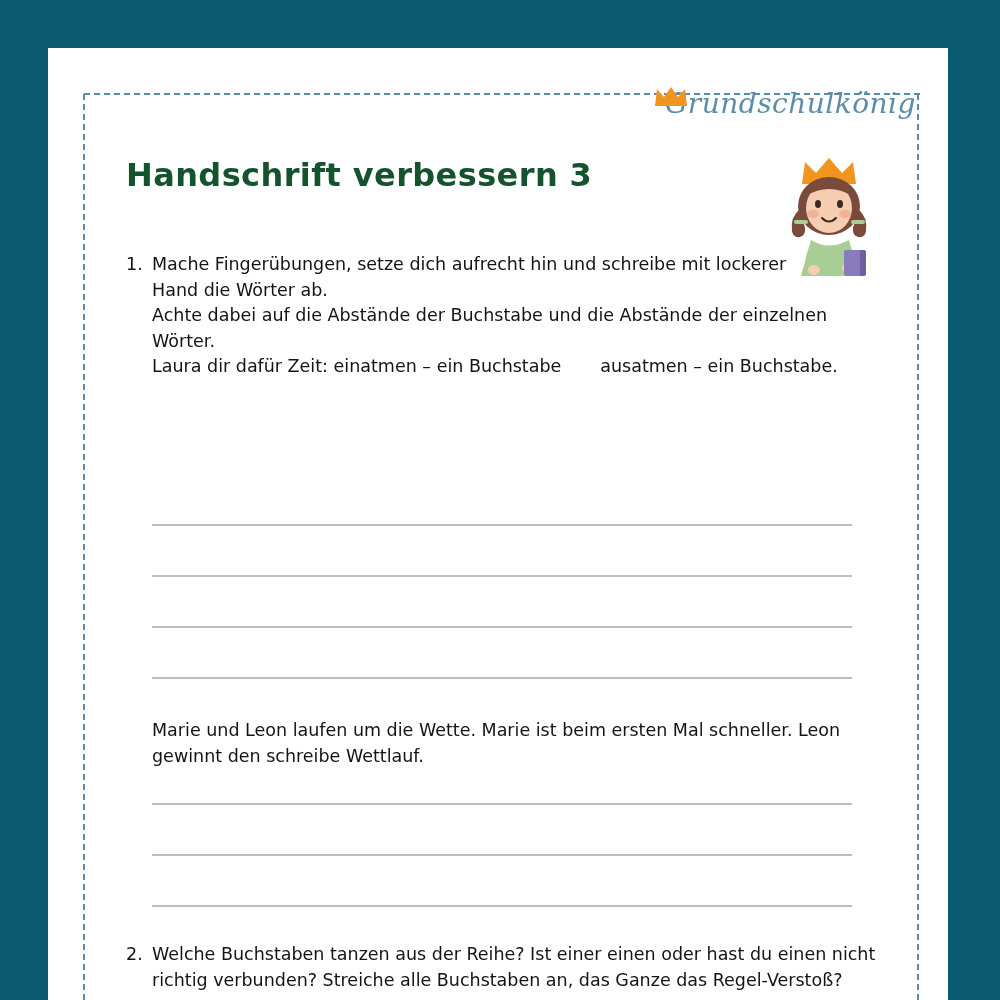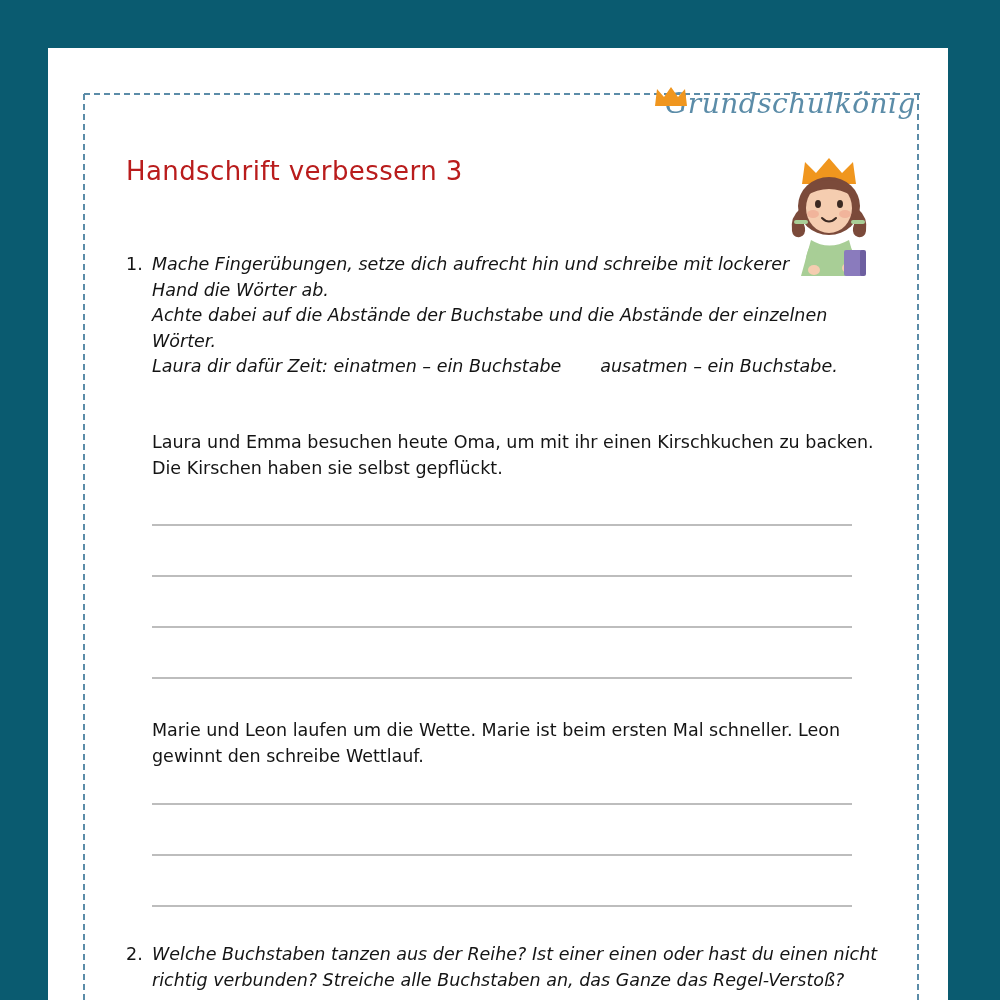--- a/index.html
+++ b/index.html
@@ -77,24 +77,24 @@
     top: -4px;
     width: 34px;
     height: 22px;
   }
 
   
   #page-title {
     position: absolute;
     left: 78px;
     top: 108px;
-    font-size: 26px;
-    color: #b91c1c;
+    font-size: 32px;
+    color: #14532d;
     font-family: "DejaVu Sans", sans-serif;
-    font-weight: 400;
+    font-weight: 700;
     letter-spacing: 0.4px;
     white-space: nowrap;
   }
 
   
   #mascot {
     position: absolute;
     left: 718px;
     top: 106px;
     width: 128px;
@@ -109,21 +109,21 @@
     font-size: 17.5px;
     line-height: 25.5px;
     color: #141414;
   }
   .task-num {
     width: 26px;
     flex: 0 0 26px;
     text-align: left;
   }
   .task-body { flex: 1; }
-  .task-line { white-space: pre; font-style: italic; }
+  .task-line { white-space: pre; }
 
   #task-1 { left: 78px; top: 204px; width: 740px; }
   #task-2 { left: 78px; top: 894px; width: 740px; }
 
   
   .sample {
     position: absolute;
     left: 104px;
     width: 730px;
     font-size: 17.5px;
@@ -204,24 +204,20 @@
     <div class="task-num">1.</div>
     <div class="task-body">
       <div class="task-line">Mache Fingerübungen, setze dich aufrecht hin und schreibe mit lockerer</div>
       <div class="task-line">Hand die Wörter ab.</div>
       <div class="task-line">Achte dabei auf die Abstände der Buchstabe und die Abstände der einzelnen</div>
       <div class="task-line">Wörter.</div>
       <div class="task-line">Laura dir dafür Zeit: einatmen – ein Buchstabe       ausatmen – ein Buchstabe.</div>
     </div>
   </div>
 
-  <div class="sample" id="sample-1">
-    <div>Laura und Emma besuchen heute Oma, um mit ihr einen Kirschkuchen zu backen.</div>
-    <div>Die Kirschen haben sie selbst gepflückt.</div>
-  </div>
 
   <div class="rule" style="top:476px"></div>
   <div class="rule" style="top:527px"></div>
   <div class="rule" style="top:578px"></div>
   <div class="rule" style="top:629px"></div>
 
   <div class="sample" id="sample-2">
     <div>Marie und Leon laufen um die Wette. Marie ist beim ersten Mal schneller. Leon</div>
     <div>gewinnt den schreibe Wettlauf.</div>
   </div>

